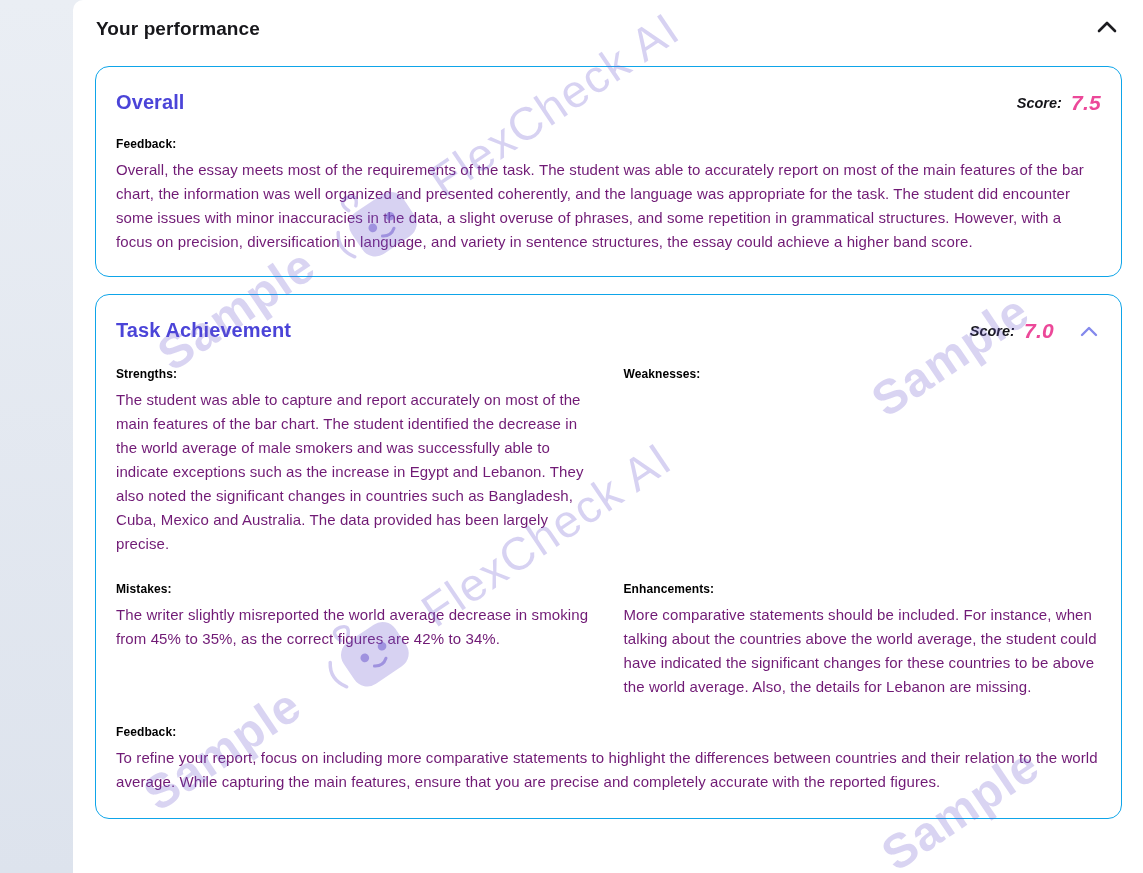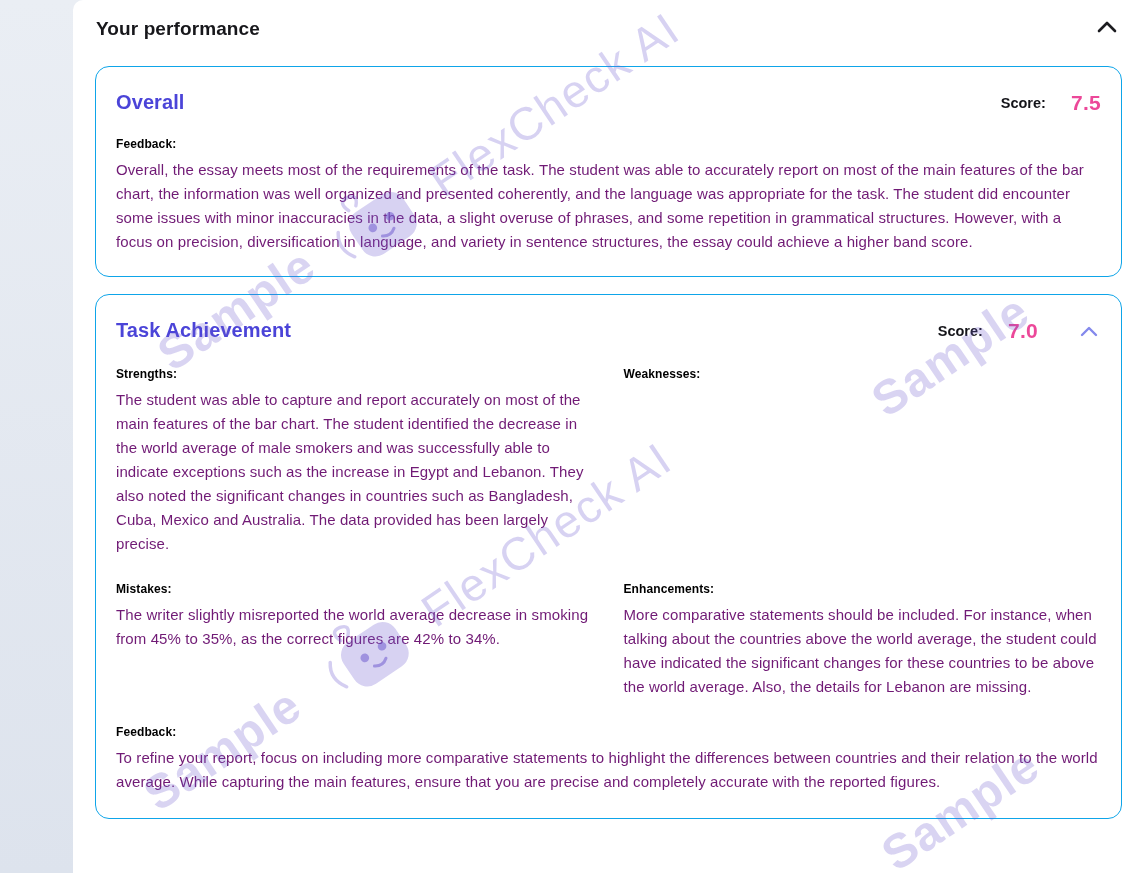--- a/index.html
+++ b/index.html
@@ -40,21 +40,21 @@
     padding:24px 20px 22px 20px;
   }
   .card-overall { margin-top:26px; }
   .card-ta { margin-top:17px; padding-bottom:24px; }
   .card-head {
     display:flex; justify-content:space-between; align-items:flex-start;
   }
   .card-heading {
     font-size:20px; font-weight:700; color:#4b44d8; letter-spacing:.1px;
   }
-  .score-group { display:flex; align-items:center; gap:25px; }
+  .score-group { display:flex; align-items:center; gap:9px;font-style:italic; }
   .score-label { font-size:14.5px; font-weight:700; color:#141419; }
   .score-value { font-size:21px; font-weight:600; color:#ec4899; letter-spacing:.3px; }
   .section-chevron-btn {
     background:none; border:none; cursor:pointer; padding:2px; line-height:0; margin-left:14px;
   }
   .field { margin-top:22px; }
   .field-label {
     font-size:12px; font-weight:700; color:#000000; margin-bottom:7px; letter-spacing:.1px;
   }
   .field-text {

